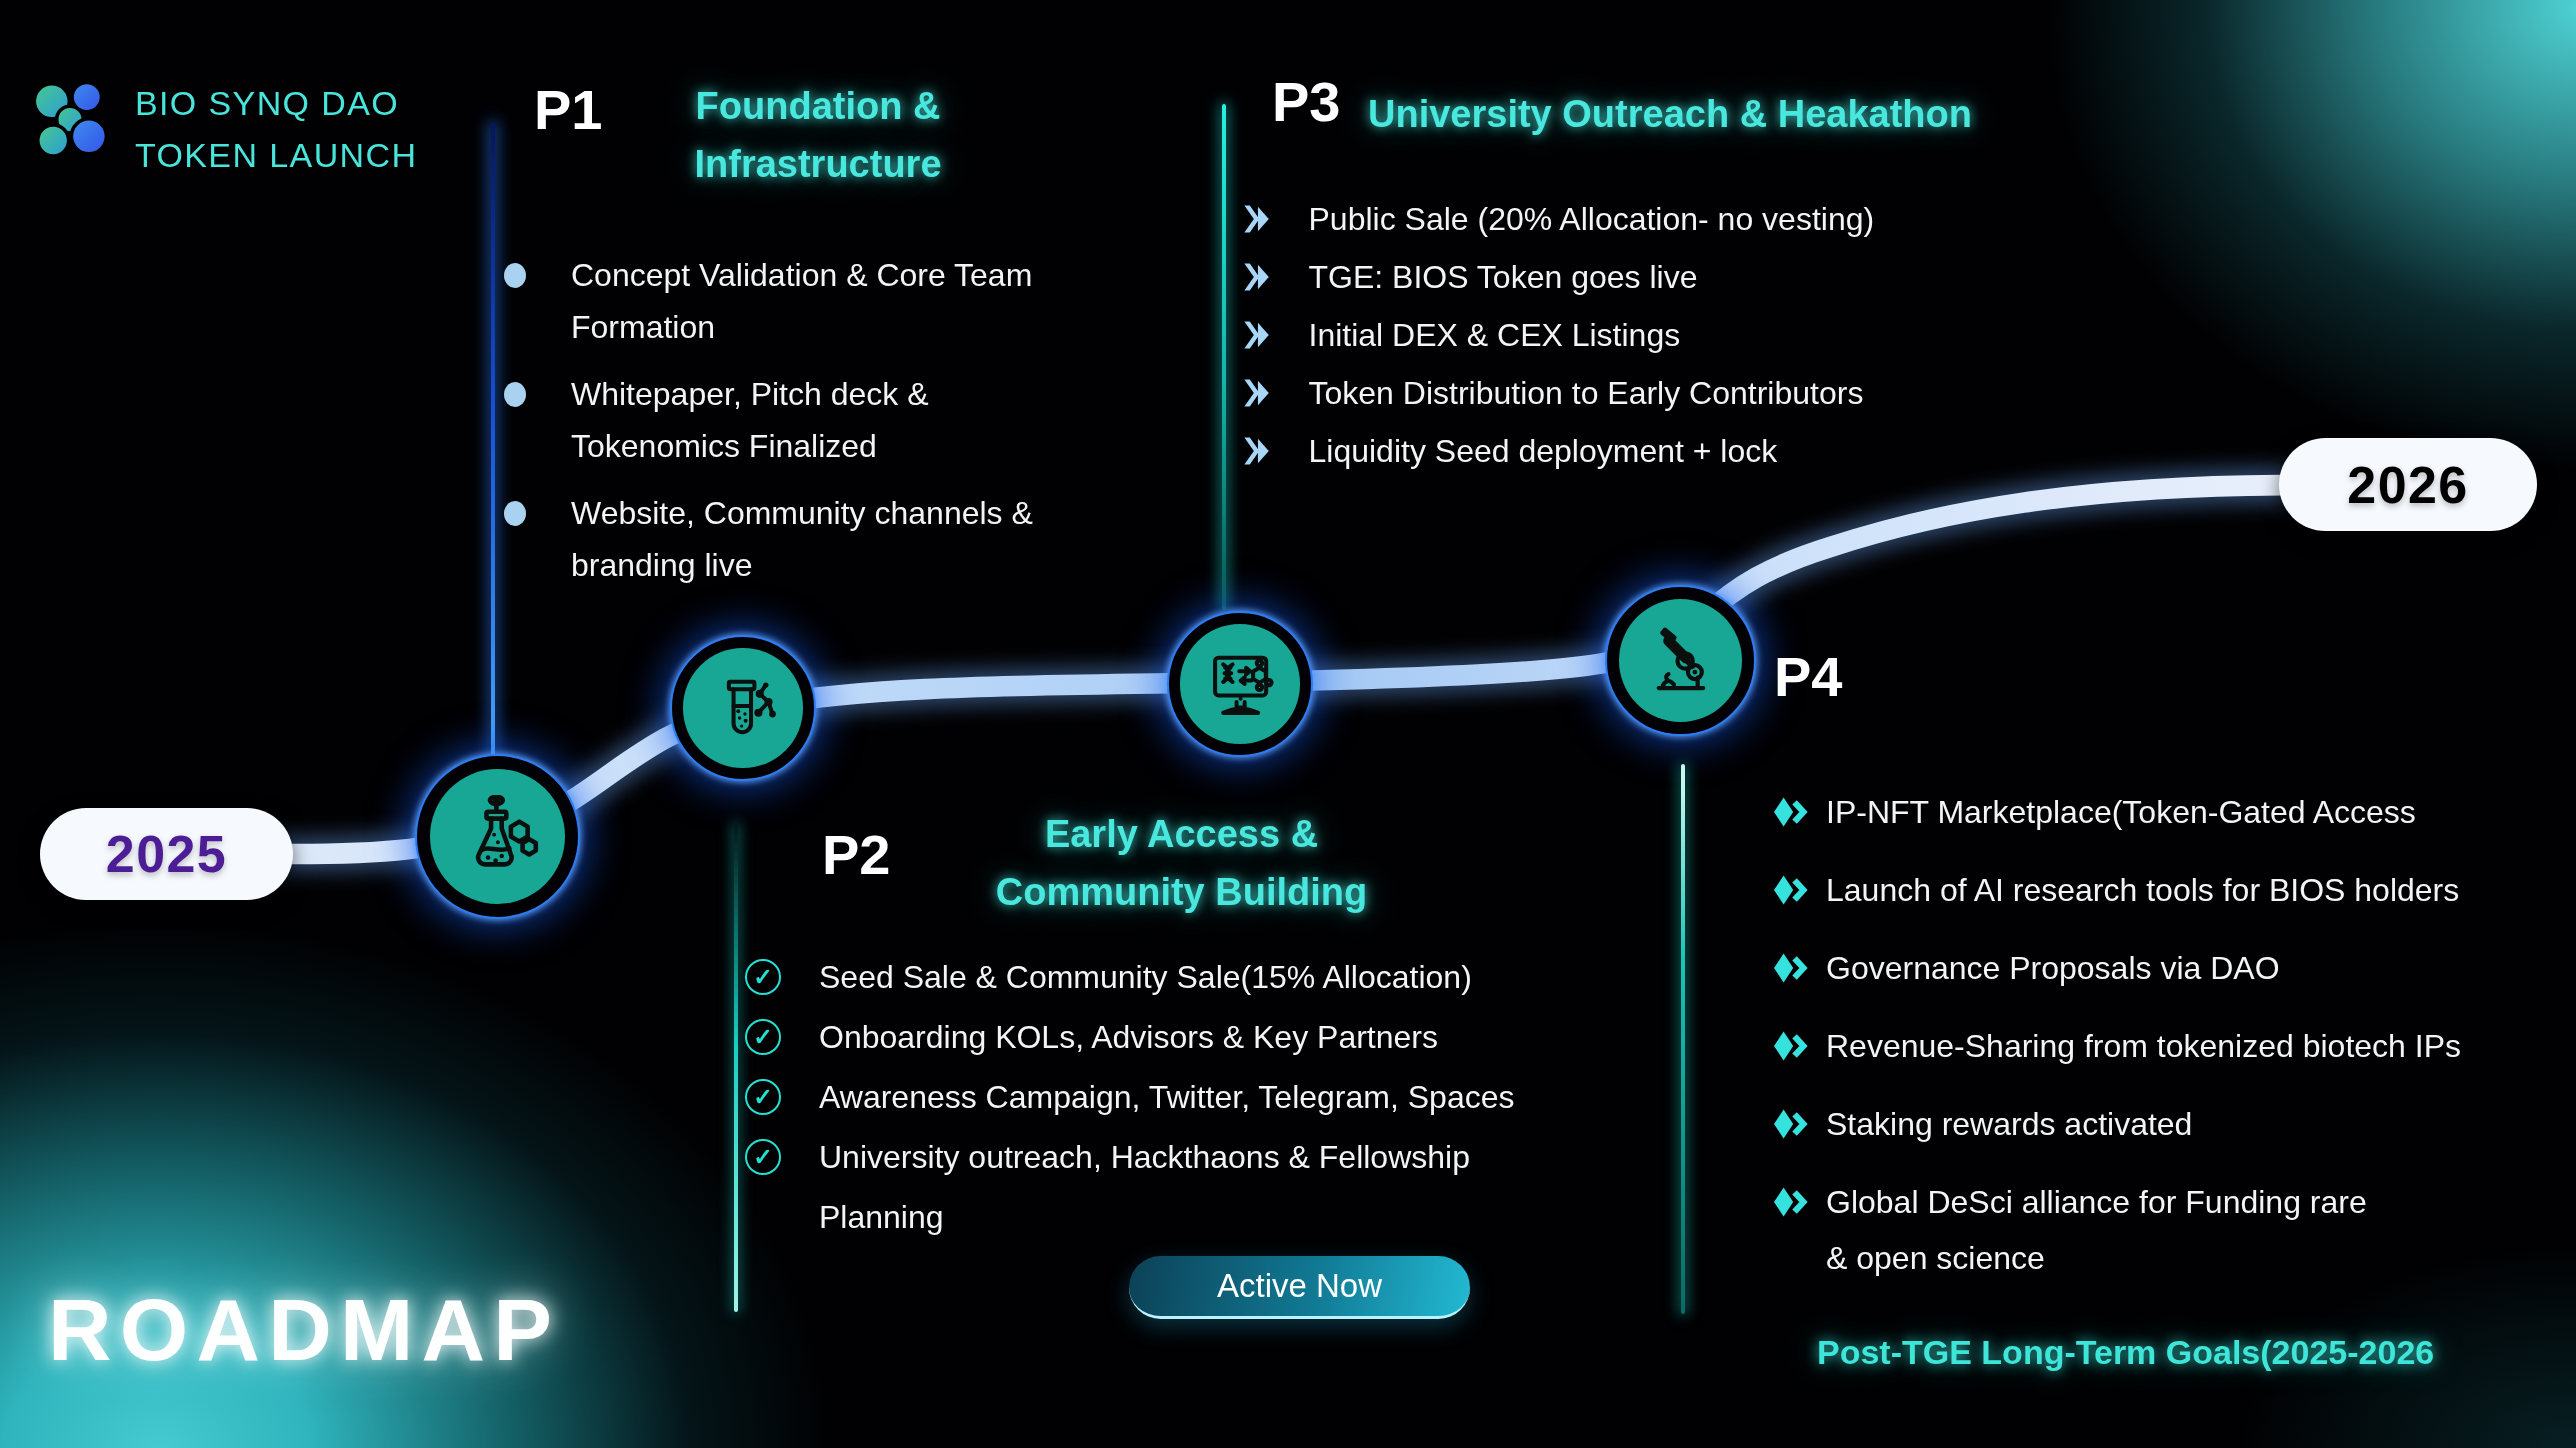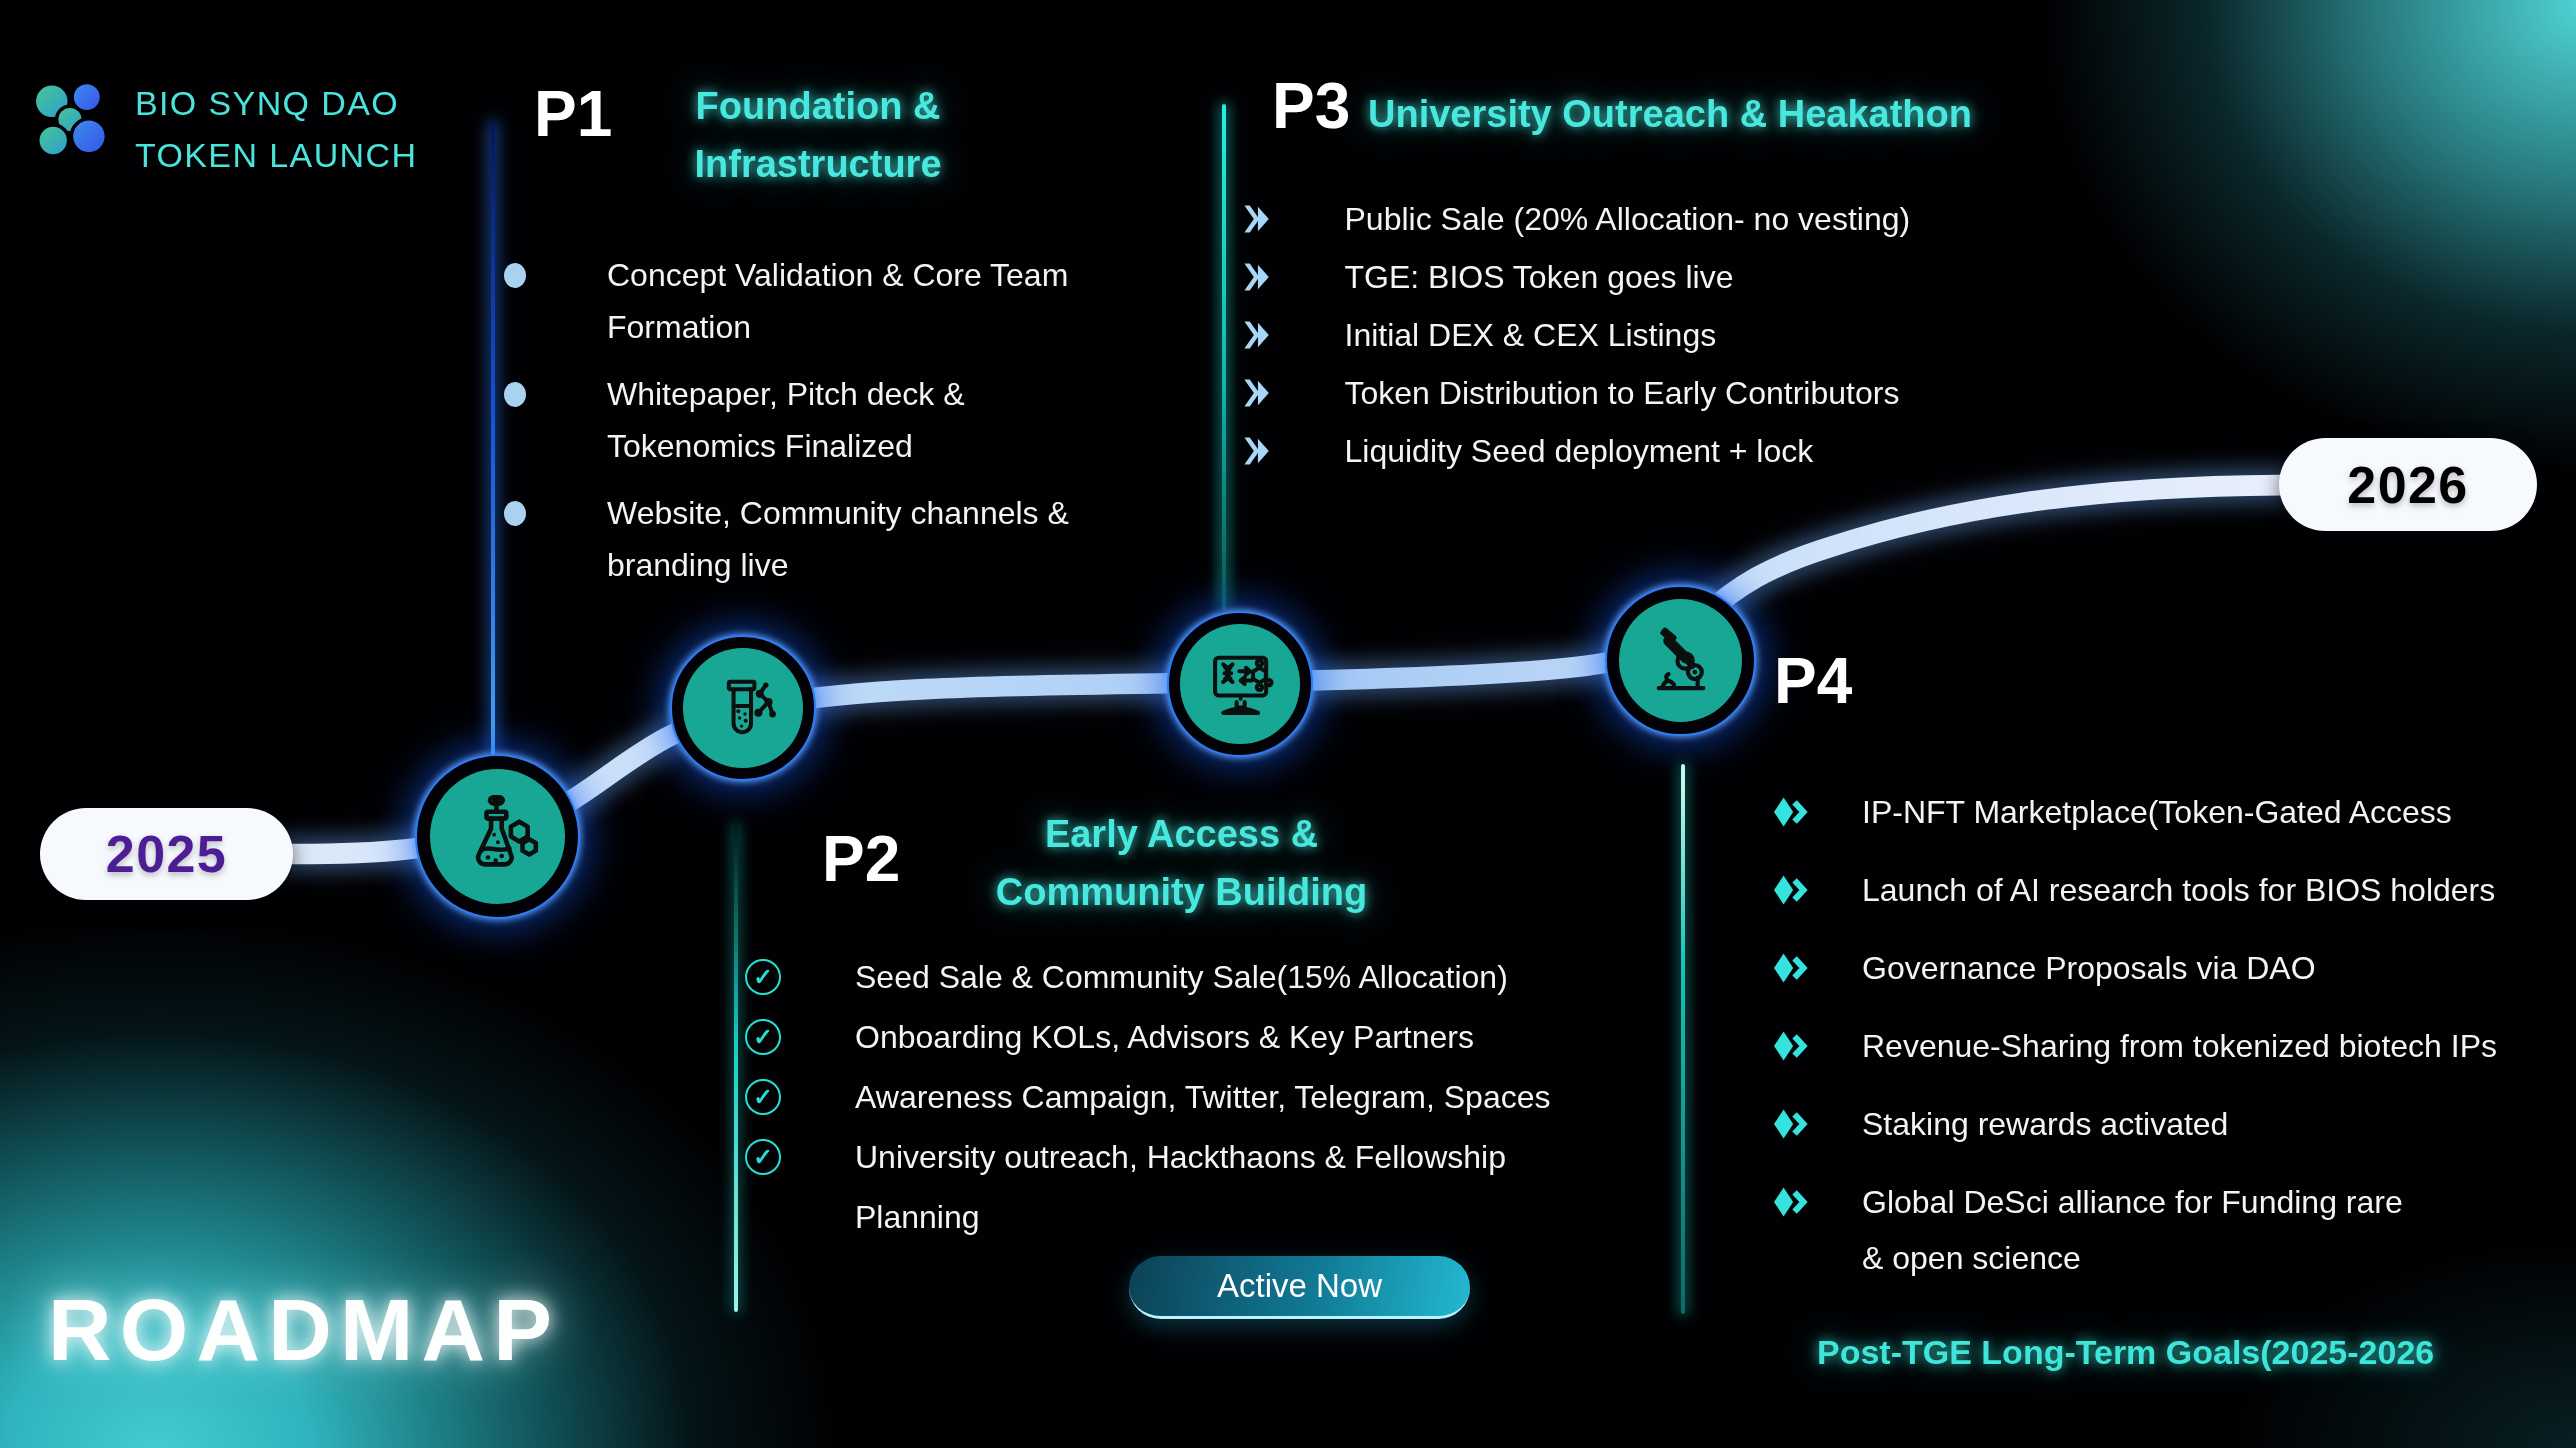--- a/index.html
+++ b/index.html
@@ -26,27 +26,27 @@
   .node .disc{width:84%;height:84%;border-radius:50%;background:#18a794;display:flex;align-items:center;justify-content:center;}
   .node svg{width:62%;height:62%;}
   
   .year-pill{position:absolute;background:#f6f9fd;border-radius:48px;z-index:4;
              display:flex;align-items:center;justify-content:center;
              box-shadow:0 6.9px 19px rgba(0,0,0,.55);}
   .year-pill span{font-size:52px;font-weight:700;letter-spacing:1.4px;text-shadow:0 2.7px 6.9px rgba(0,0,0,.25);}
   #pill-2025 span{color:#4c1d95;}
   #pill-2026 span{color:#000000;}
   
-  .p-label{position:absolute;z-index:5;font-size:64px;font-weight:700;color:#fff;line-height:1;}
+  .p-label{position:absolute;z-index:5;font-size:56px;font-weight:700;color:#fff;line-height:1;}
   .p-title{position:absolute;z-index:5;font-size:38px;font-weight:700;color:#49e8de;line-height:58px;
            text-align:center;white-space:pre-line;
            text-shadow:0 0 11px rgba(72,232,222,.85),0 0 32px rgba(72,232,222,.45);}
   
   .plist{position:absolute;z-index:5;list-style:none;margin:0;padding:0;}
-  .plist li{display:flex;align-items:flex-start;gap:36px;}
+  .plist li{display:flex;align-items:flex-start;}
   .plist .txt{white-space:pre-line;color:#f3f4f6;}
   #p1-list{left:504px;top:249px;width:632px;}
   #p1-list li{margin-bottom:15px;}
   #p1-list .txt{font-size:32px;line-height:52px;}
   .dot-icon{flex:0 0 auto;width:22px;height:25px;border-radius:50%;background:#a9d2f1;margin:13.7px 45px 0 0;}
   #p2-list{left:745px;top:947px;width:907px;}
   #p2-list .txt{font-size:32px;line-height:60px;}
   .check-icon{flex:0 0 auto;width:32px;height:32px;border:2.7px solid #25e0d2;border-radius:50%;
               margin:12.4px 38px 0 0;display:flex;align-items:center;justify-content:center;
               color:#25e0d2;font-size:23.4px;font-weight:700;line-height:1;}

